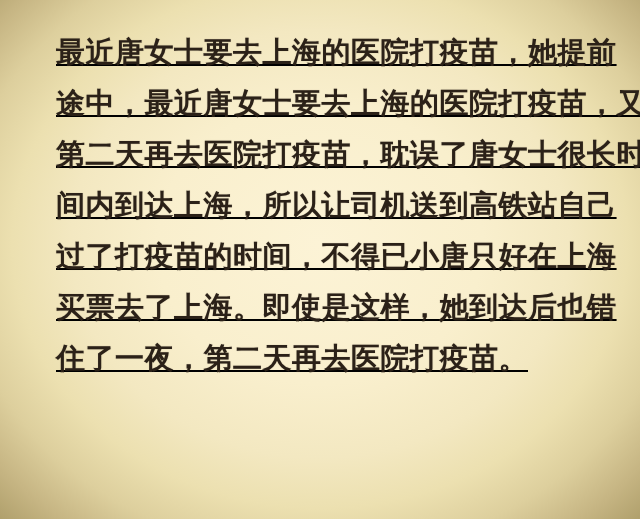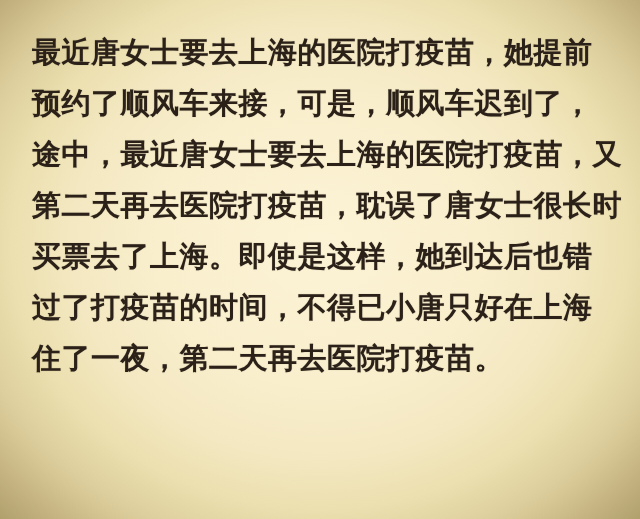--- a/index.html
+++ b/index.html
@@ -17,40 +17,41 @@
       #f9efcd 36%,
       #f3e8c1 55%,
       #ece0b0 68%,
       #ddcf9d 80%,
       #c6b583 91%,
       #b0a06c 100%);
     font-family: "Liberation Sans", sans-serif;
   }
   .story-text {
     position: absolute;
-    left: 32px;
+    left: 56px;
     top: 27px;
     right: 28px;
+    text-decoration: underline;
   }
   .story-line {
     font-size: 29px;
     line-height: 51px;
     font-weight: 600;
     letter-spacing: 0.5px;
     color: #2b2118;
     white-space: nowrap;
     text-shadow: 0 0 1px rgba(43, 33, 24, 0.35);
   }
 </style>
 </head>
 <body>
 
 <div class="story-card">
   <div class="story-text">
     <div class="story-line">最近唐女士要去上海的医院打疫苗，她提前</div>
-    <div class="story-line">预约了顺风车来接，可是，顺风车迟到了，</div>
     <div class="story-line">途中，最近唐女士要去上海的医院打疫苗，又</div>
     <div class="story-line">第二天再去医院打疫苗，耽误了唐女士很长时</div>
+    <div class="story-line">间内到达上海，所以让司机送到高铁站自己</div>
+    <div class="story-line">过了打疫苗的时间，不得已小唐只好在上海</div>
     <div class="story-line">买票去了上海。即使是这样，她到达后也错</div>
-    <div class="story-line">过了打疫苗的时间，不得已小唐只好在上海</div>
     <div class="story-line">住了一夜，第二天再去医院打疫苗。</div>
   </div>
 </div>
 
 </body></html>

